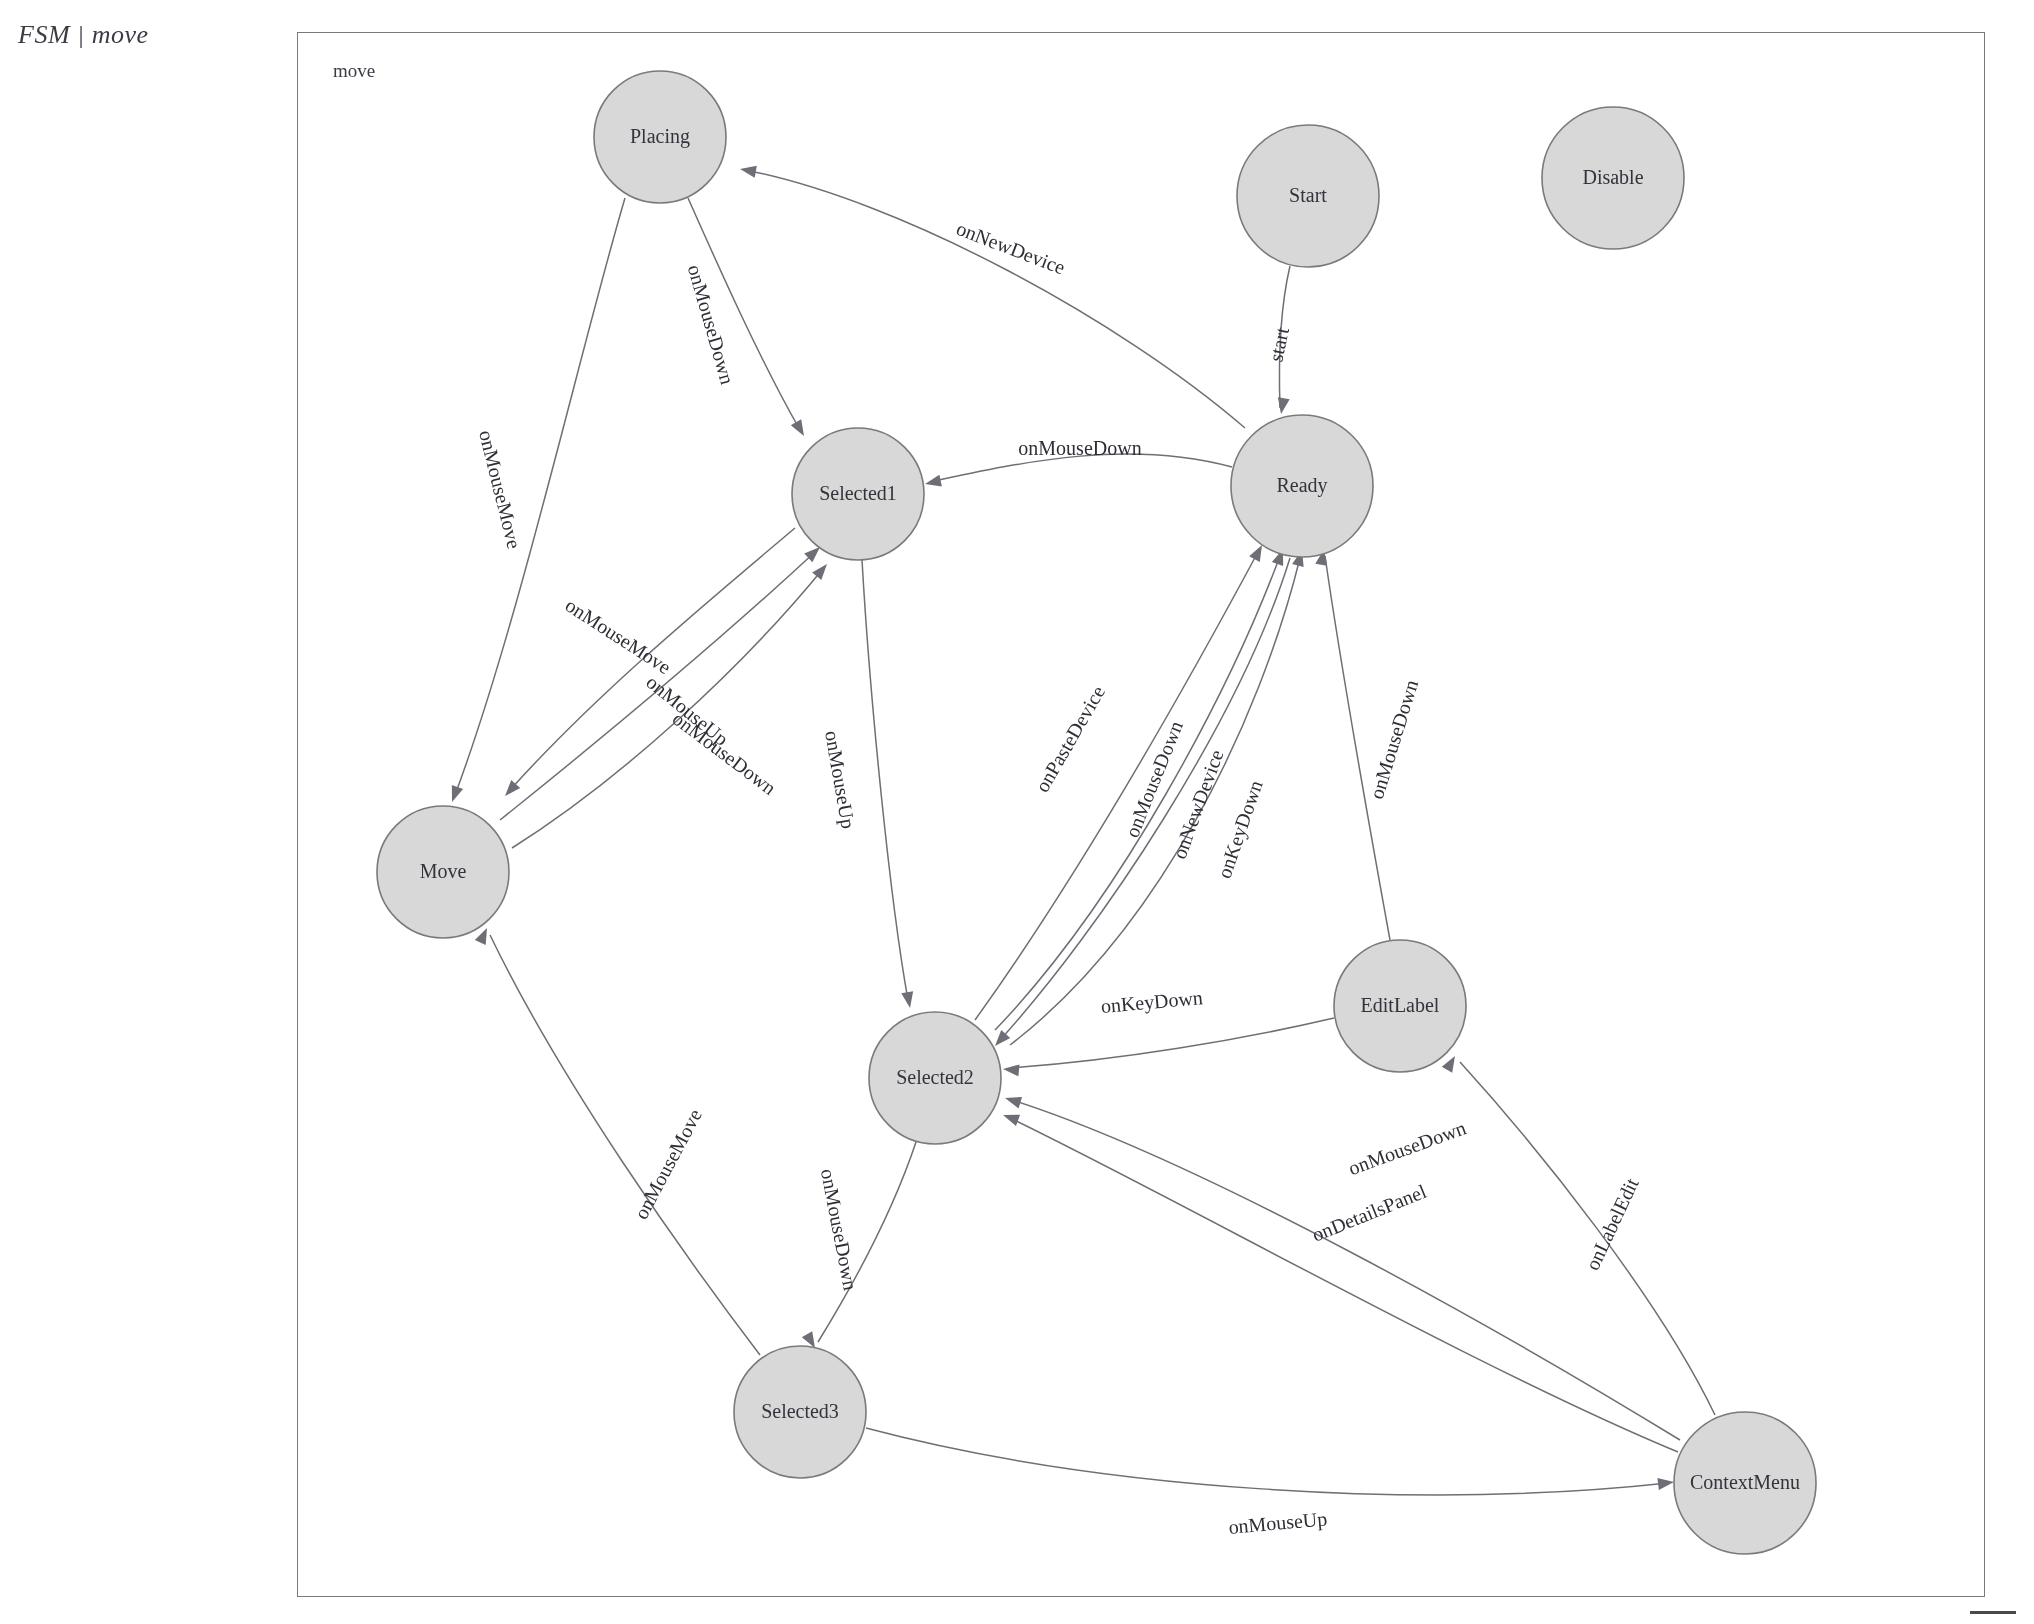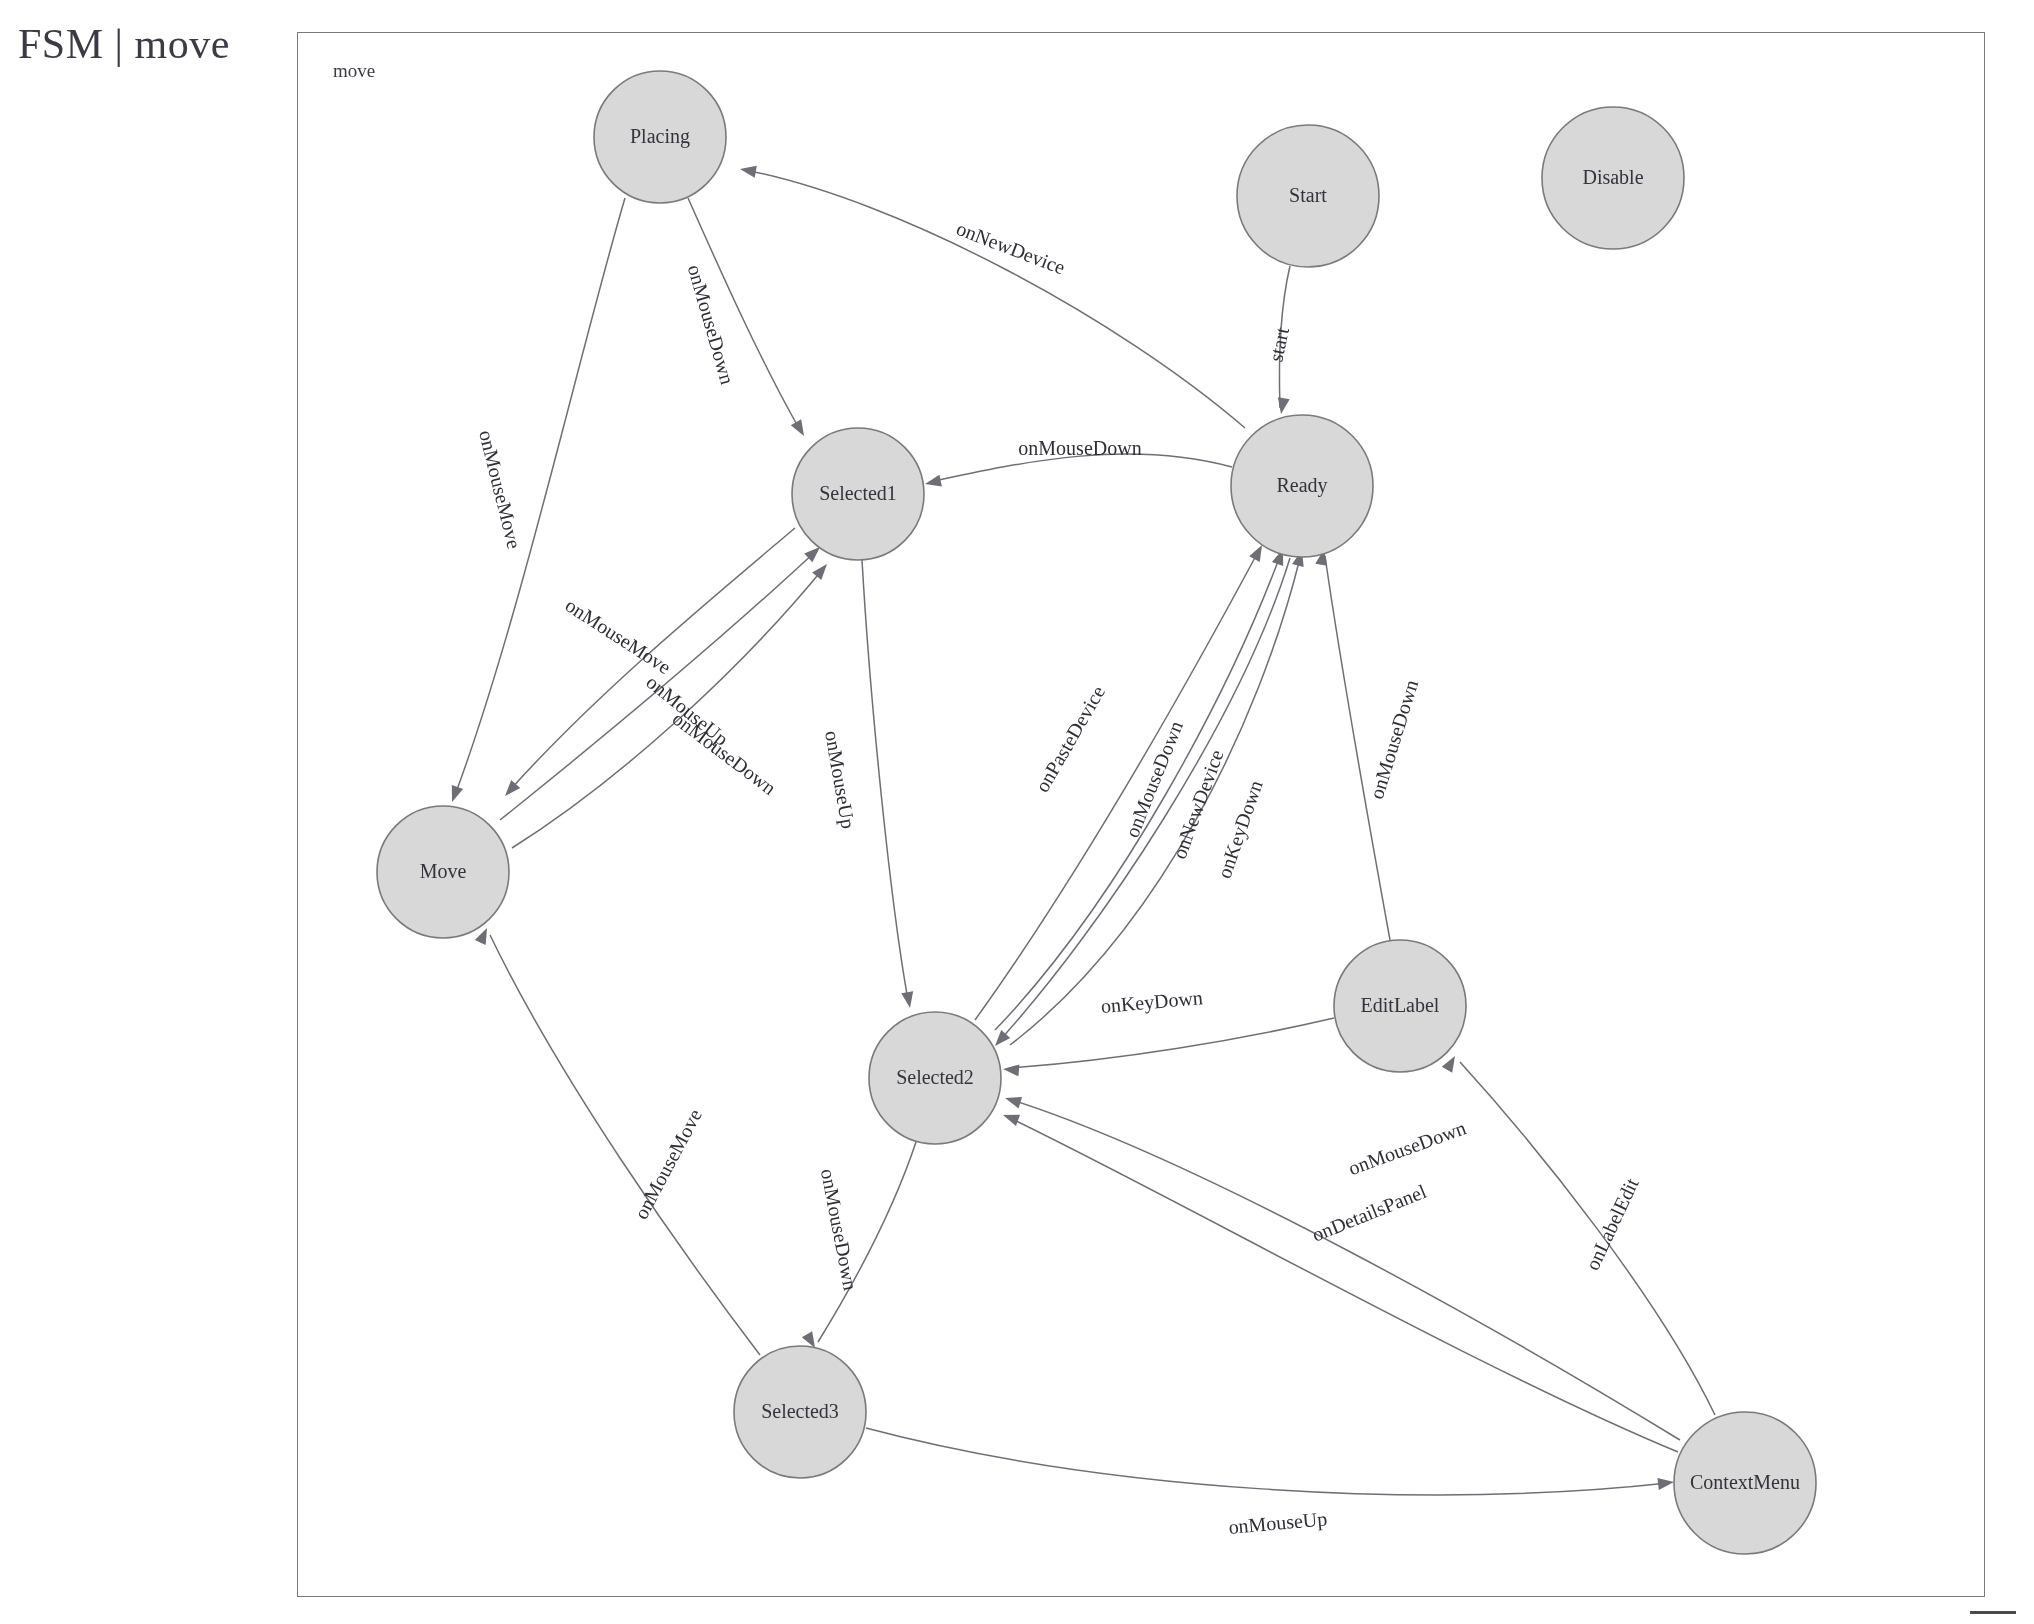--- a/index.html
+++ b/index.html
@@ -11,25 +11,26 @@
     width: 2034px;
     height: 1624px;
     font-family: "Liberation Serif", serif;
     position: relative;
     overflow: hidden;
   }
   #page-title {
     position: absolute;
     left: 18px;
     top: 20px;
-    font-size: 42px;
+    font-size: 26px;
     color: #3b3b46;
     font-family: "Liberation Serif", serif;
     letter-spacing: 0.5px;
     white-space: nowrap;
+    font-style: italic;
   }
   #diagram-frame {
     position: absolute;
     left: 297px;
     top: 32px;
     width: 1688px;
     height: 1565px;
     border: 1px solid #7a7a7a;
     background: #ffffff;
     box-sizing: border-box;

